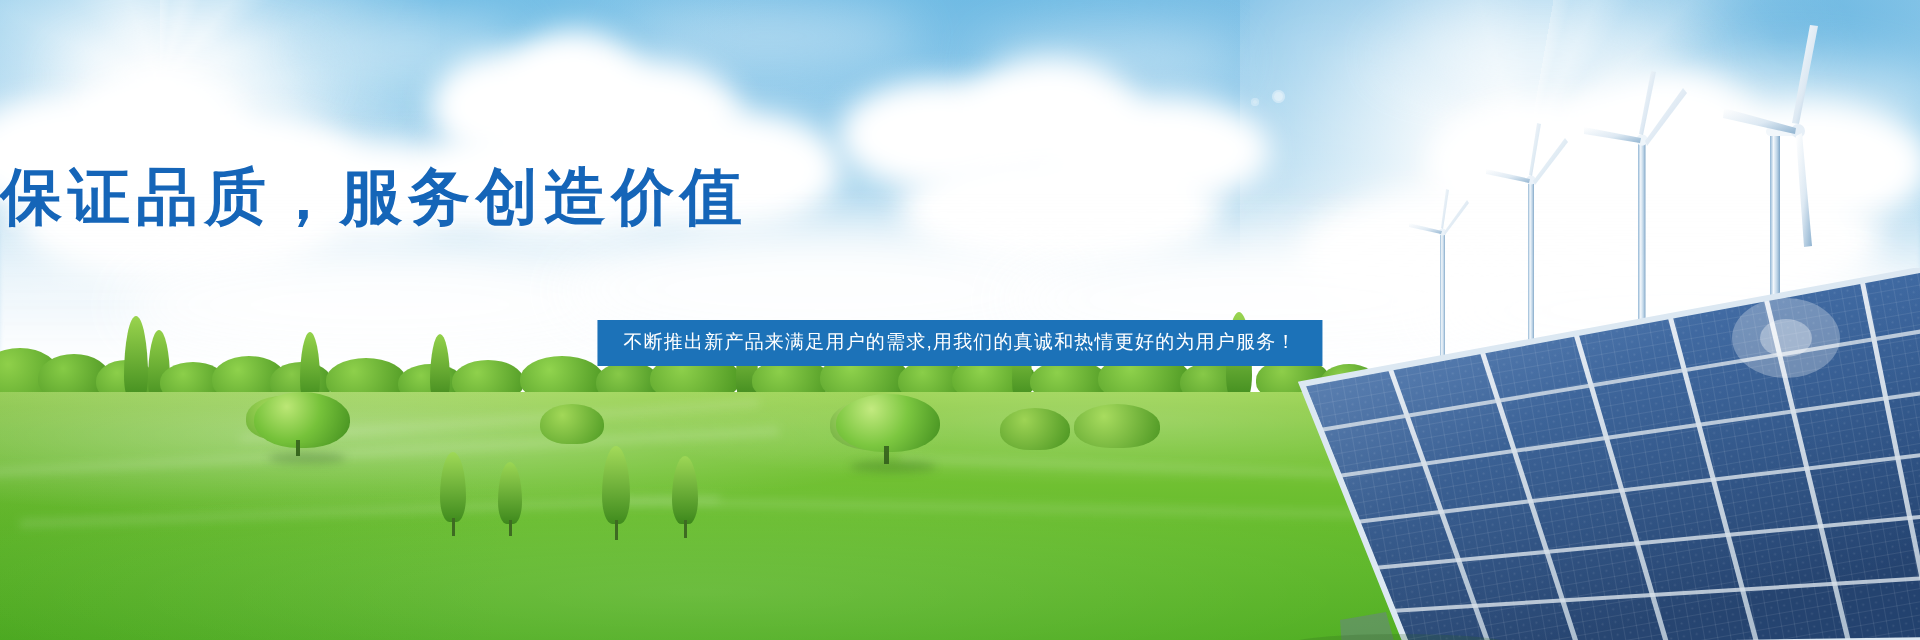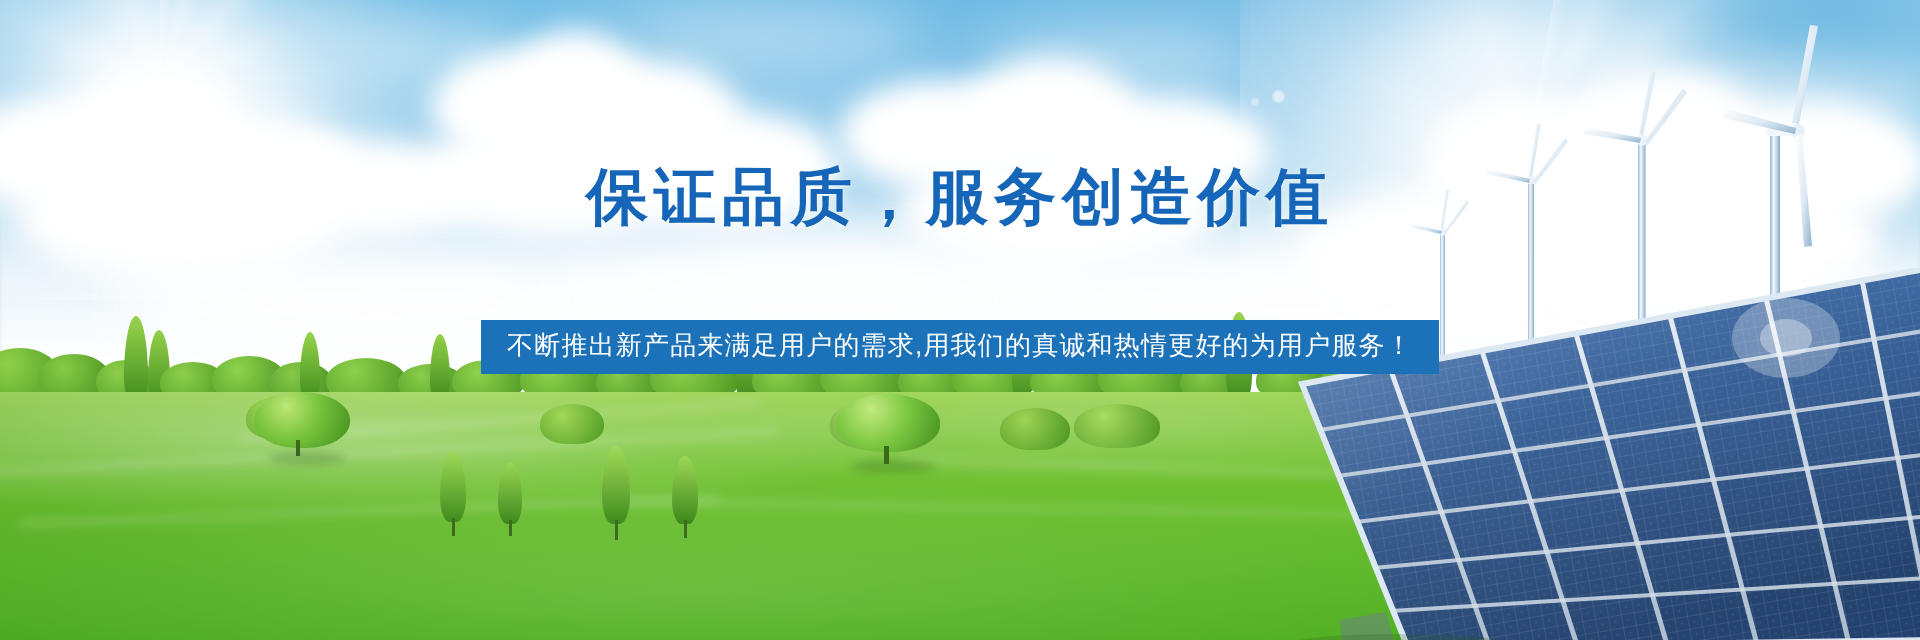--- a/index.html
+++ b/index.html
@@ -134,39 +134,39 @@
 
   
   .turbines{position:absolute;right:0;top:0;width:520px;height:560px;}
 
   
   .solar{position:absolute;right:-10px;top:268px;width:740px;height:380px;}
 
   
   .headline{
     position:absolute;left:0;right:0;top:166px;
-    text-align:center;
+    text-align:left;
     font-size:62px;
     font-weight:bold;
     letter-spacing:6px;
     color:#1565b8;
     text-shadow:0 1px 0 rgba(255,255,255,.45), 0 2px 6px rgba(255,255,255,.5);
     white-space:nowrap;
     line-height:1;
   }
   .subtitle-bar{
     position:absolute;left:50%;transform:translateX(-50%);
     top:320px;
     background:#1c72b8;
     padding:11px 26px 13px 26px;
     white-space:nowrap;
   }
   .subtitle-text{
     color:#ffffff;
-    font-size:26px;
+    font-size:19px;
     font-weight:normal;
     letter-spacing:1.2px;
     line-height:1.15;
   }
 </style>
 </head>
 <body>
 
 <div class="banner">
 

